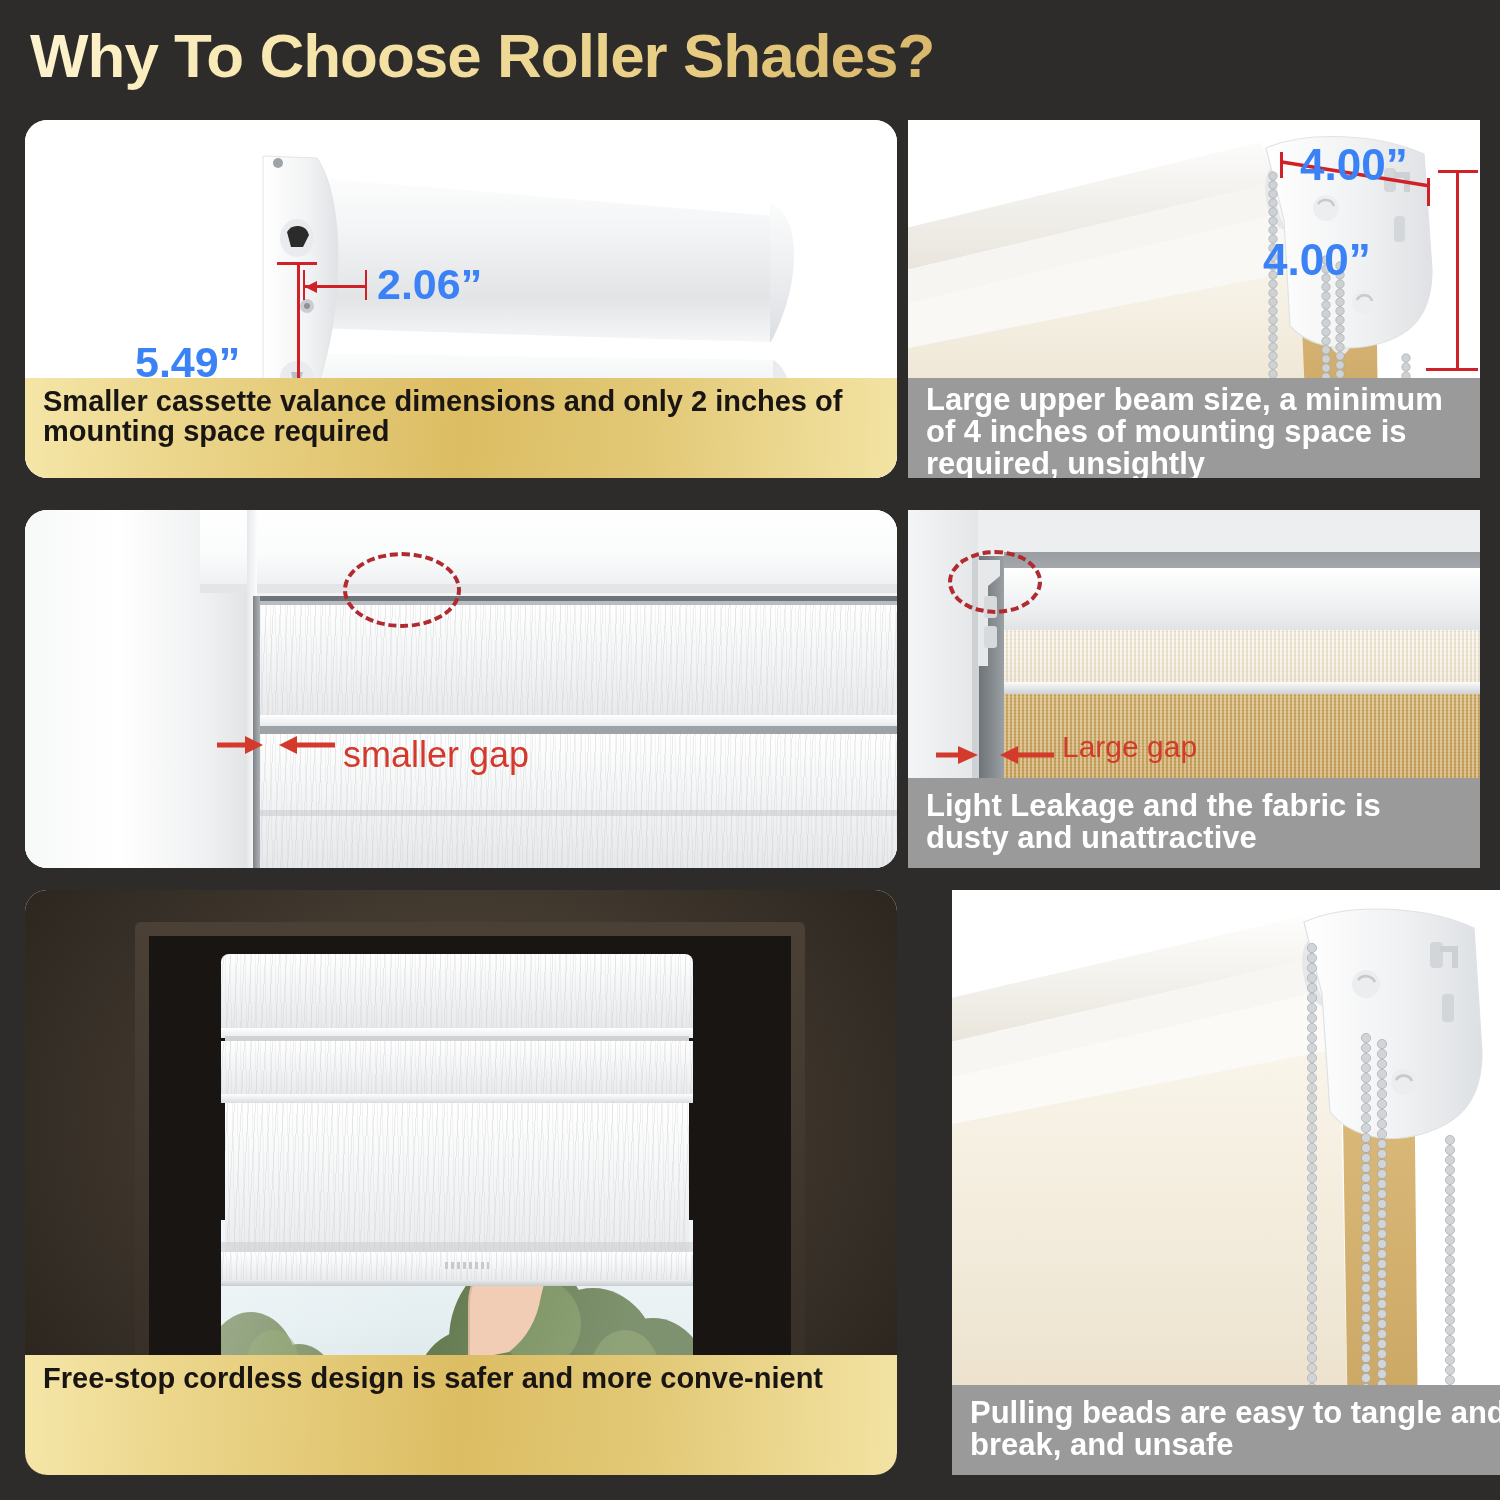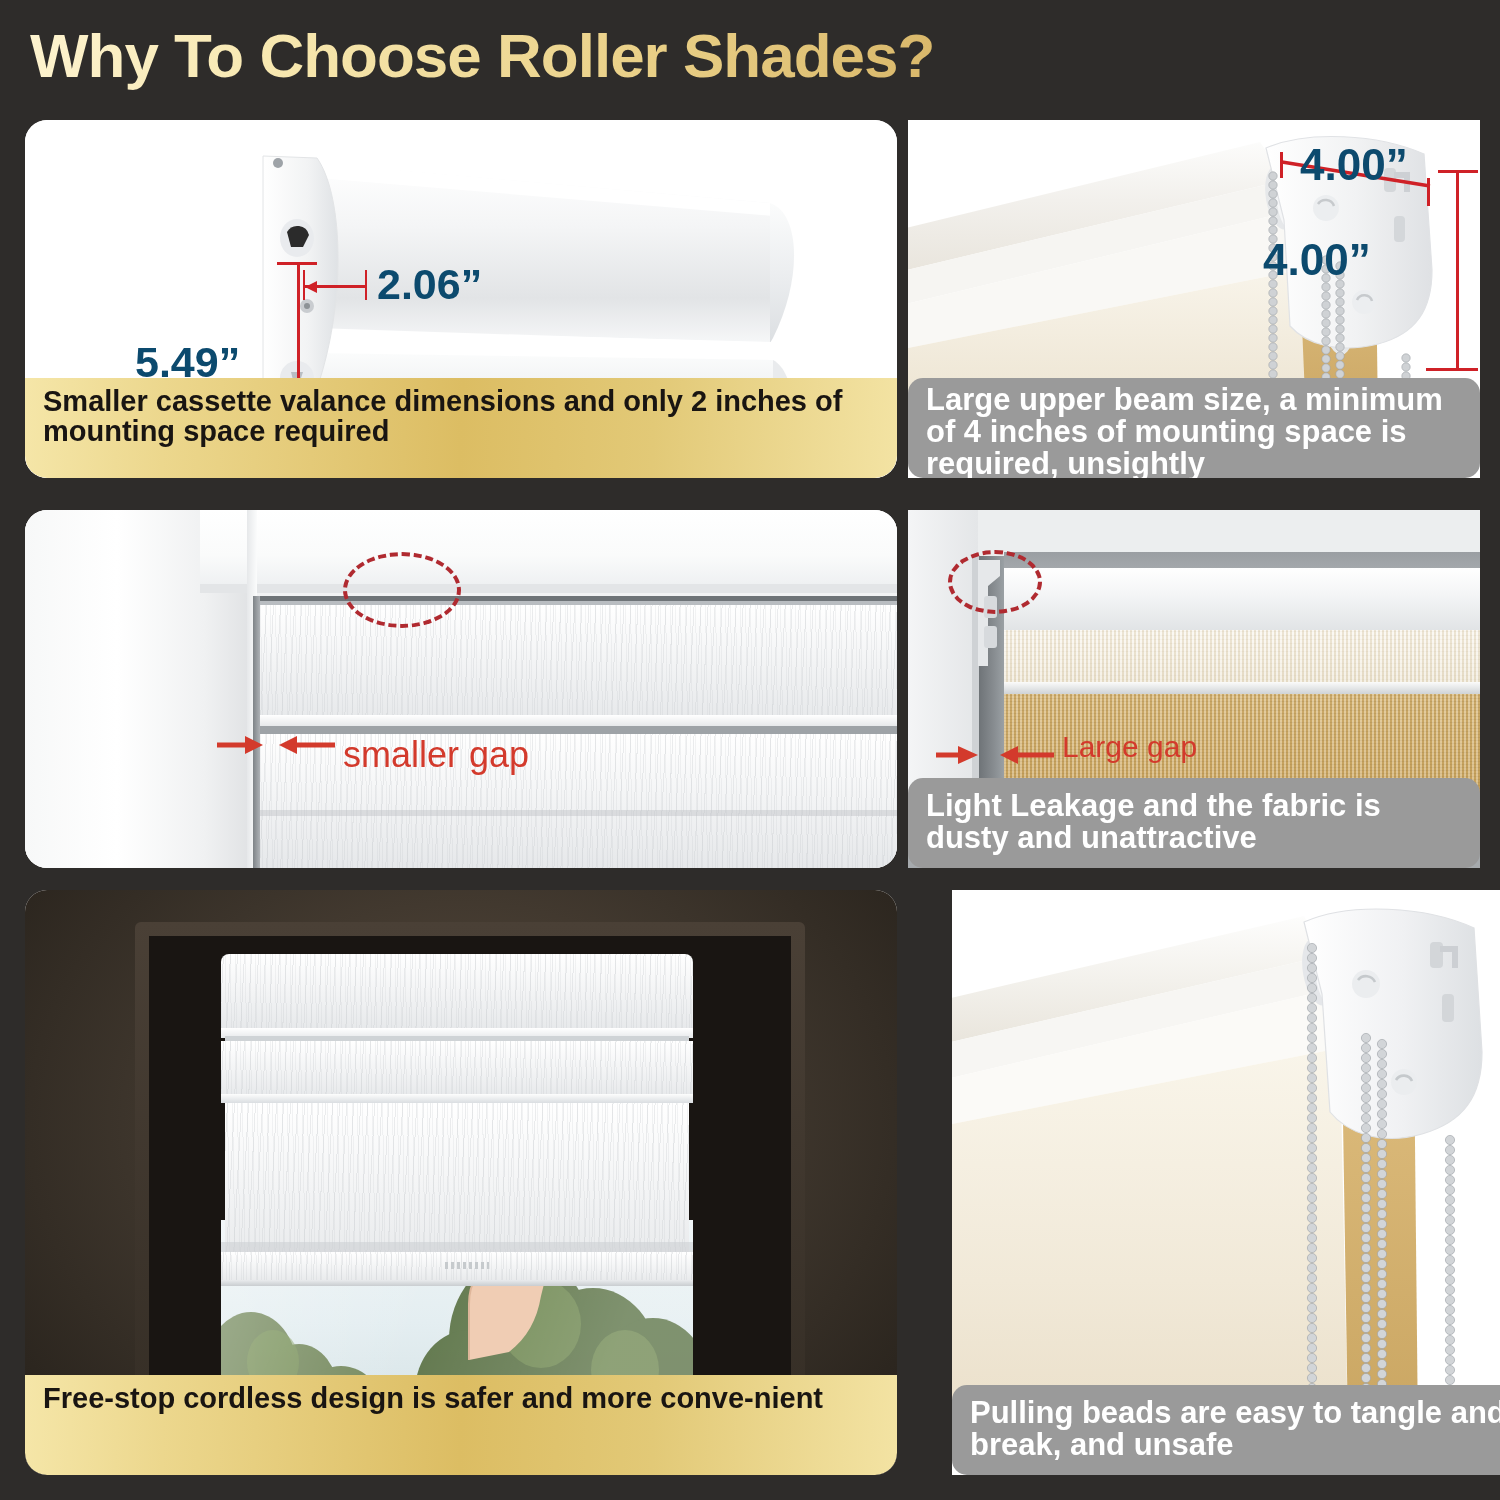--- a/index.html
+++ b/index.html
@@ -28,21 +28,20 @@
 
   .stage{position:absolute;left:0;top:0;right:0;bottom:0;overflow:hidden;}
 
   
   .cap{
     position:absolute;left:0;right:0;bottom:0;
     box-sizing:border-box;
     padding:8px 18px 10px 18px;
     font-weight:bold;
     line-height:1.04;
-    border-radius:15px;
   }
   .cap.gold{
     background:linear-gradient(92deg,#f5e6a8 0%,#ecd78d 16%,#dcbd63 50%,#e2c977 72%,#f3e3a3 100%);
     color:#191512;
     border-radius:0 0 22px 22px;
     font-size:29px;
   }
   .cap.gray{
     background:#9a9a9a;color:#ffffff;font-size:31px;
   }
@@ -62,21 +61,21 @@
   }
   .fab-tan{
     background:
       repeating-linear-gradient(90deg, rgba(255,255,255,.30) 0 2px, rgba(176,142,79,.35) 2px 4px),
       repeating-linear-gradient(0deg, rgba(150,118,60,.25) 0 1px, rgba(255,255,255,0) 1px 3px),
       linear-gradient(180deg,#d9b877 0%,#cfa961 60%,#c49d55 100%);
   }
 
   
   .dimline{position:absolute;background:#cf2127;}
-  .dimtxt{position:absolute;color:#0c4a6e;font-weight:bold;white-space:nowrap;}
+  .dimtxt{position:absolute;color:#3b82f6;font-weight:bold;white-space:nowrap;}
   .gaptxt{position:absolute;color:#d33a2c;white-space:nowrap;}
 
   .ellipse{position:absolute;border:4px dashed #b02a30;border-radius:50%;}
 </style>
 </head>
 <body>
 
 <div class="title">Why To Choose Roller Shades?</div>
 
 <div class="panel good" style="left:25px;top:120px;width:872px;height:358px;">
@@ -444,21 +443,21 @@
 
     <div style="position:absolute;left:196px;top:352px;width:472px;height:10px;background:rgba(205,209,212,.6);"></div>
     <div class="fab-white" style="position:absolute;left:196px;top:362px;width:472px;height:32px;"></div>
     <div style="position:absolute;left:196px;top:390px;width:472px;height:6px;
                 background:linear-gradient(180deg,#e9ebed,#c9cdd0);"></div>
 
     <div style="position:absolute;left:420px;top:372px;width:44px;height:7px;
                 background:repeating-linear-gradient(90deg,#c6cacd 0 3px,transparent 3px 6px);"></div>
   </div>
 
-  <div class="cap gold" style="height:100px;">Free-stop cordless design is safer and more conve-nient</div>
+  <div class="cap gold" style="height:120px;">Free-stop cordless design is safer and more conve-nient</div>
 </div>
 
 <div class="panel bad" style="left:908px;top:890px;width:572px;height:585px;margin-left:44px;">
   <div class="stage">
     <div style="position:absolute;inset:0;background:#ffffff;"></div>
 
     <svg width="572" height="585" viewBox="0 0 572 585" style="position:absolute;left:0;top:0;">
       <defs>
         <linearGradient id="b_fab" x1="0" y1="0" x2="0" y2="1">
           <stop offset="0%" stop-color="#fdfdfc"></stop>

